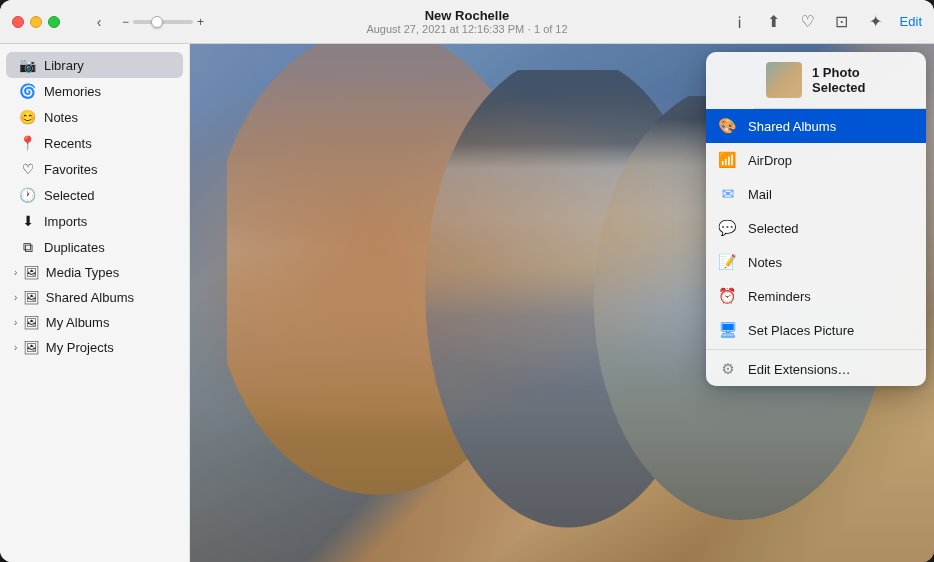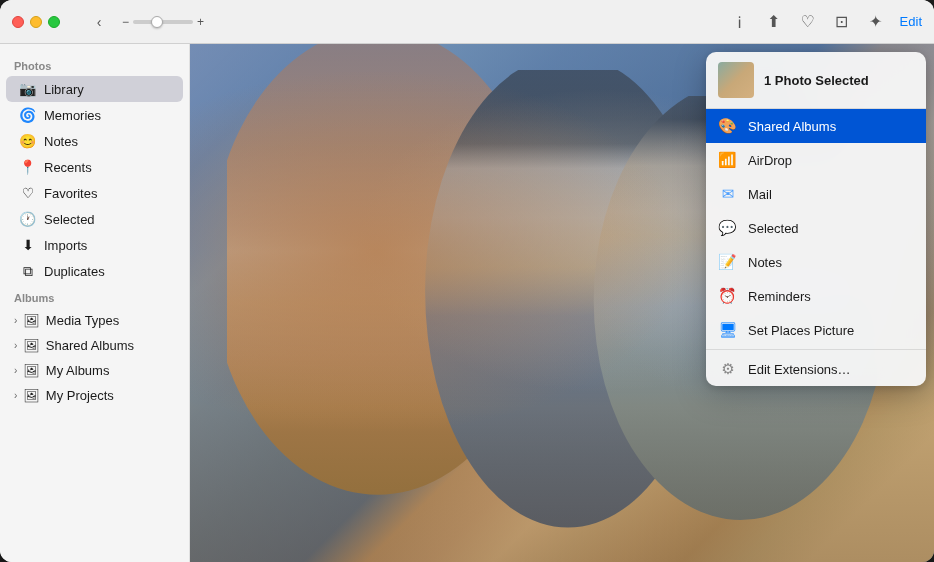--- a/index.html
+++ b/index.html
@@ -318,20 +318,21 @@
       overflow: hidden;
       z-index: 100;
     }
 
     .dropdown-header {
       display: flex;
       align-items: center;
       gap: 10px;
       padding: 10px 12px;
       border-bottom: 1px solid rgba(0,0,0,0.1);
+      margin-left: 48px;
     }
 
     .dropdown-thumb {
       width: 36px;
       height: 36px;
       border-radius: 4px;
       background: linear-gradient(135deg, #8aaba0, #c8a878, #d4b080);
       flex-shrink: 0;
     }
 
@@ -407,35 +408,38 @@
       <button class="nav-btn">‹</button>
       <div class="zoom-slider-container">
         <span class="zoom-minus">−</span>
         <div class="zoom-slider">
           <div class="zoom-thumb"></div>
         </div>
         <span class="zoom-plus">+</span>
       </div>
     </div>
 
+    <div class="titlebar-center">
+      <div class="titlebar-title">New Rochelle</div>
+      <div class="titlebar-subtitle">August 27, 2021 at 12:16:33 PM  ·  1 of 12</div>
+    </div>
 
     <div class="titlebar-right">
       <div class="toolbar-icon">ℹ</div>
       <div class="toolbar-icon">⬆</div>
       <div class="toolbar-icon">♡</div>
       <div class="toolbar-icon">⊡</div>
       <div class="toolbar-icon">✦</div>
       <button class="edit-btn">Edit</button>
     </div>
   </div>
 
   <div class="main-content">
 
     <div class="sidebar">
-      <div class="sidebar-section-label">Photos</div>
 
       <div class="sidebar-item active">
         <span class="icon">📷</span>
         <span>Library</span>
       </div>
       <div class="sidebar-item">
         <span class="icon">🌀</span>
         <span>Memories</span>
       </div>
       <div class="sidebar-item">
@@ -456,21 +460,20 @@
       </div>
       <div class="sidebar-item">
         <span class="icon">⬇</span>
         <span>Imports</span>
       </div>
       <div class="sidebar-item">
         <span class="icon">⧉</span>
         <span>Duplicates</span>
       </div>
 
-      <div class="sidebar-section-label">Albums</div>
 
       <div class="sidebar-expand">
         <span class="chevron">›</span>
         <span class="icon">🖼</span>
         <span>Media Types</span>
       </div>
       <div class="sidebar-expand">
         <span class="chevron">›</span>
         <span class="icon">🖼</span>
         <span>Shared Albums</span>

